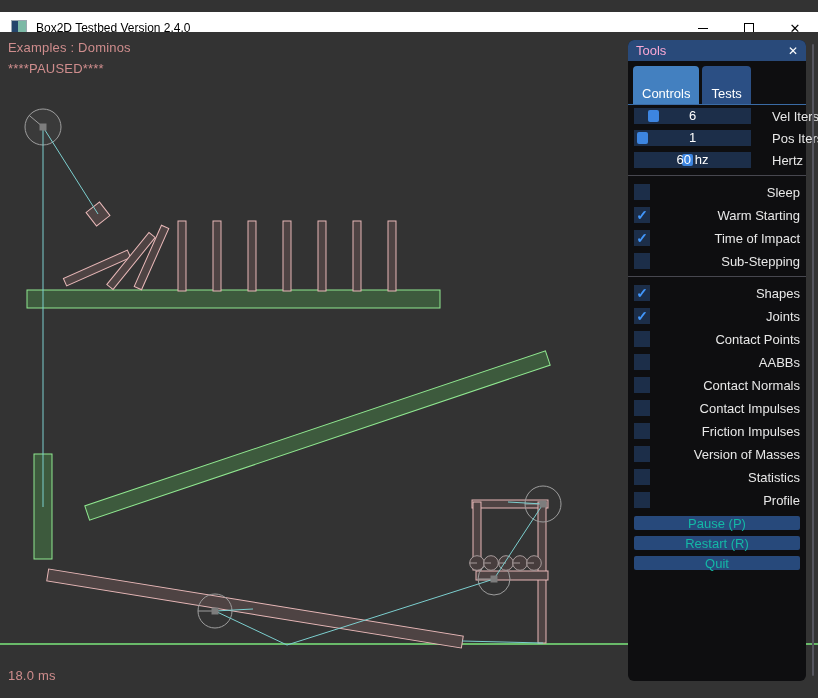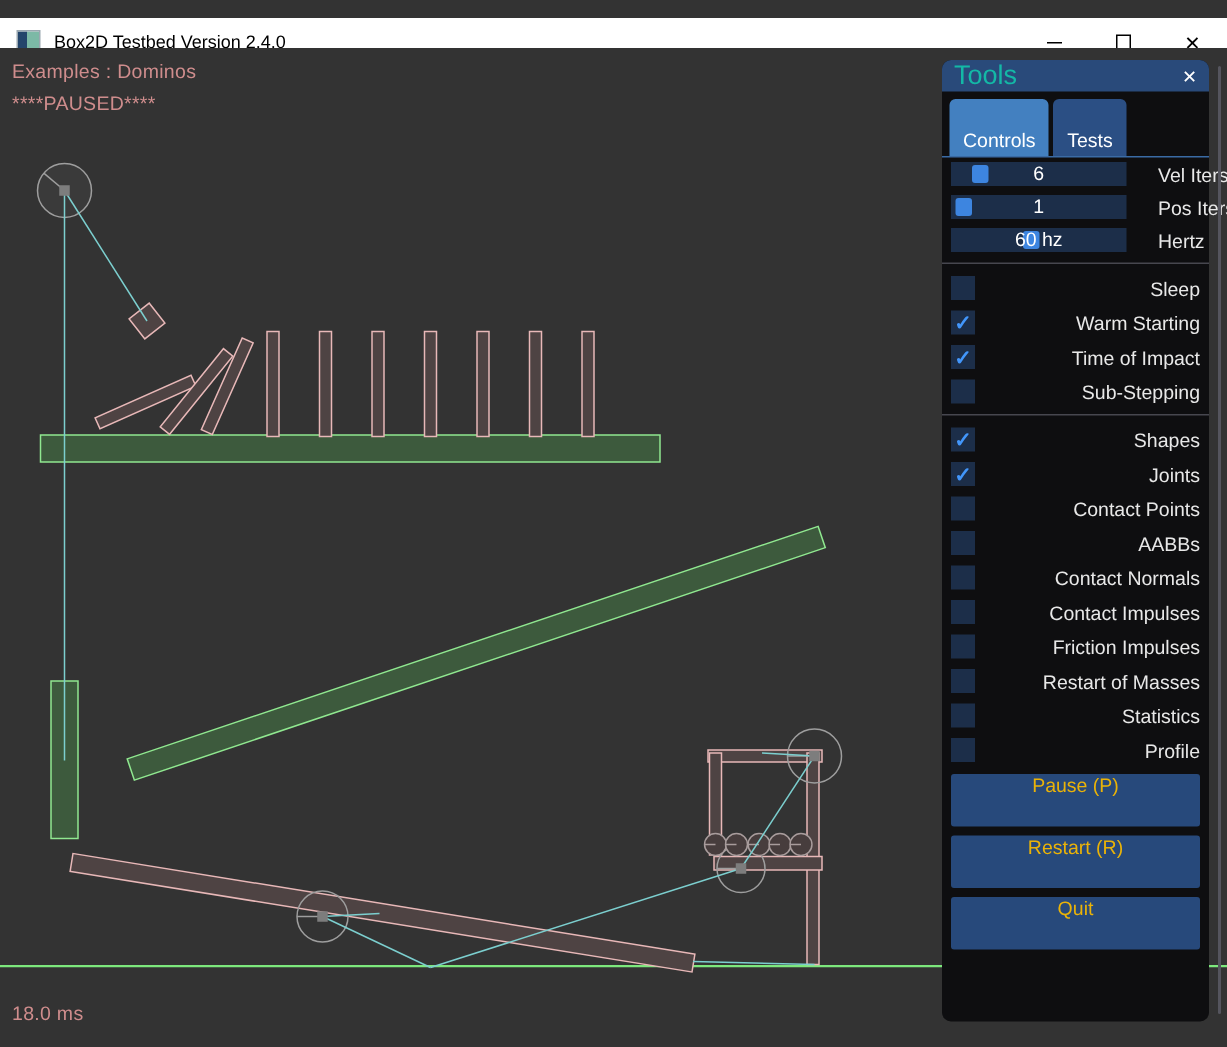--- a/index.html
+++ b/index.html
@@ -19,21 +19,21 @@
 
   
   .content { position:absolute; top:32px; left:0; width:818px; height:666px; background:#333333; }
   .scene { position:absolute; top:0; left:0; }
   .hud { position:absolute; font-size:13px; color:#cf8d8d; letter-spacing:0.2px; }
 
   
   .panel { position:absolute; left:628px; top:8px; width:178px; height:641px; background:#0e0e10;
            border-radius:6px; color:#e8e8e8; font-size:13px; }
   .panel-header { height:21px; background:#294a7a; border-radius:6px 6px 0 0; display:flex; align-items:center; padding:0 8px; }
-  .panel-title { font-size:18px; color:#14b8a6; }
+  .panel-title { font-size:13px; color:#f9a8d4; }
   .panel-close { margin-left:auto; color:#fff; font-size:12px; cursor:default; }
   .tabbar { display:flex; gap:3px; padding:5px 5px 0 5px; border-bottom:1px solid #3a6ba5; }
   .tab { padding:20px 9px 3px 9px; border-radius:4px 4px 0 0; background:#2b4f84; color:#fff; }
   .tab.active { background:#4380c0; }
   .panel-body { padding:3px 6px 0 6px; }
 
   .slider-row { display:flex; align-items:center; height:16px; margin-bottom:6px; }
   .slider-track { position:relative; width:117px; height:16px; background:#1c2e49; flex:none; }
   .slider-grab { position:absolute; top:2px; width:11px; height:12px; background:#3d85e0; border-radius:2px; }
   .slider-value { position:absolute; left:0; top:0; width:100%; height:16px; text-align:center; line-height:16px; color:#fff; }
@@ -41,21 +41,21 @@
 
   .sep { height:1px; background:#47474f; margin:7px -6px 8px -6px; }
 
   .check-row { display:flex; align-items:center; height:16px; margin-bottom:7px;justify-content:space-between; }
   .checkbox { width:16px; height:16px; background:#1c2e49; flex:none; display:flex; align-items:center; justify-content:center; }
   .checkbox .mark { visibility:hidden; color:#4296fa; font-weight:bold; font-size:14px; line-height:1; }
   .checkbox.checked .mark { visibility:visible; }
   .check-label { margin-left:7px; white-space:nowrap; }
 
   .btns { margin-top:8px; }
-  .btn { height:35px; line-height:16px; background:#27497b; color:#eab308; text-align:center; border-radius:2px; margin-bottom:6px; cursor:default; }
+  .btn { height:14px; line-height:16px; background:#27497b; color:#14b8a6; text-align:center; border-radius:2px; margin-bottom:6px; cursor:default; }
 
   .panel-scrollbar { position:absolute; left:812px; top:12px; width:2px; height:632px; background:#55555e; border-radius:2px; }
 </style>
 </head>
 <body>
 
 <div class="window">
 
   <div class="titlebar">
     <div class="appicon"></div>
@@ -265,21 +265,21 @@
         <div class="check-row">
           <div class="checkbox">
               <span class="mark">✓</span>
             </div>
           <span class="check-label">Friction Impulses</span>
         </div>
         <div class="check-row">
           <div class="checkbox">
               <span class="mark">✓</span>
             </div>
-          <span class="check-label">Restart of Masses</span>
+          <span class="check-label">Version of Masses</span>
         </div>
         <div class="check-row">
           <div class="checkbox">
               <span class="mark">✓</span>
             </div>
           <span class="check-label">Statistics</span>
         </div>
         <div class="check-row">
           <div class="checkbox">
               <span class="mark">✓</span>

